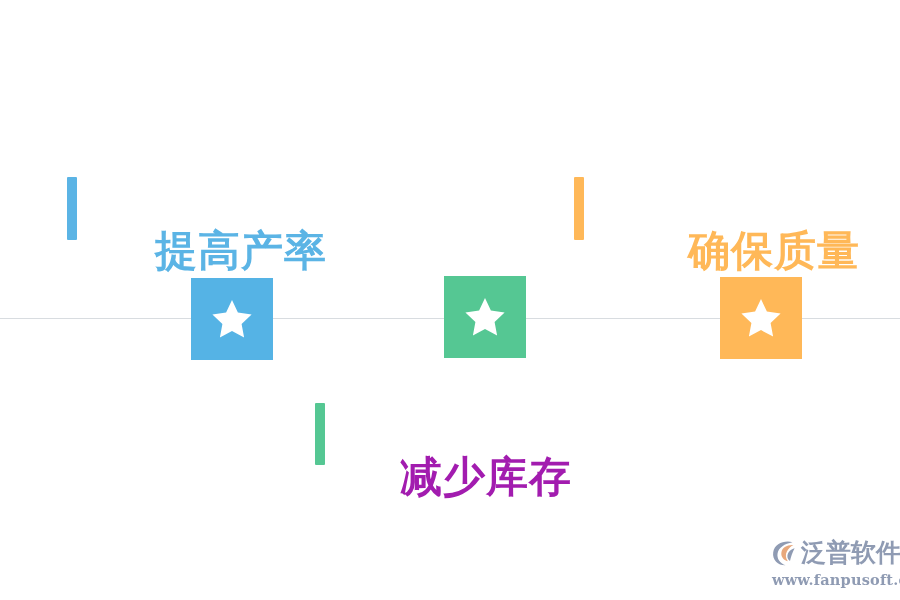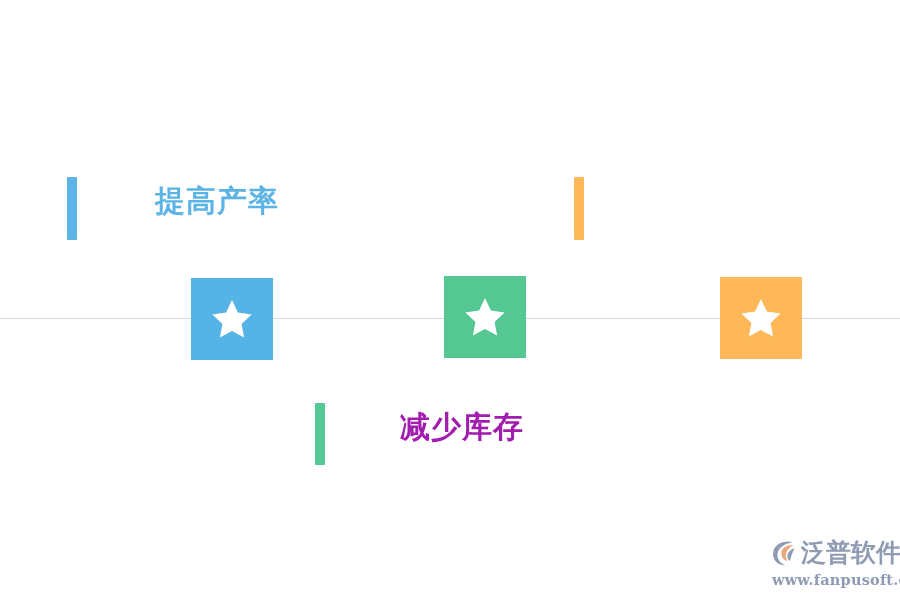--- a/index.html
+++ b/index.html
@@ -38,26 +38,27 @@
     width: 10px;
     border-radius: 1px;
   }
   .accent-bar.blue   { background: #5bb4e5; }
   .accent-bar.green  { background: #55c793; }
   .accent-bar.orange { background: #ffb858; }
 
   
   .heading {
     position: absolute;
-    font-size: 30px;
+    font-size: 42px;
     font-weight: bold;
     letter-spacing: 1px;
     line-height: 1;
     white-space: nowrap;
     font-family: "DejaVu Sans", "Liberation Sans", sans-serif;
+    margin-top: 44px;
   }
   .heading.blue   { color: #5bb4e5; }
   .heading.green  { color: #a21caf; }
   .heading.orange { color: #ffb858; }
 
   
   .tile {
     position: absolute;
     width: 82px;
     height: 82px;
@@ -114,20 +115,21 @@
 <body>
 
 <div id="canvas">
 
   <div class="divider"></div>
 
   <div class="accent-bar blue" style="left:67px; top:177px; height:63px;"></div>
   <div class="heading blue" style="left:155px; top:186px;">提高产率</div>
 
   <div class="accent-bar orange" style="left:574px; top:177px; height:63px;"></div>
+  <div class="heading orange" style="left:688px; top:186px;">确保质量</div>
 
   <div class="tile blue" style="left:191px; top:278px;">
     <span>
       <svg width="40" height="38" viewBox="0 0 40 38" aria-hidden="true">
         <polygon fill="#ffffff" points="20,0 25.9,12.6 39.6,14.5 29.6,24.0 32.1,37.6 20,31.1 7.9,37.6 10.4,24.0 0.4,14.5 14.1,12.6"></polygon>
       </svg>
     </span>
   </div>
 
   <div class="tile green" style="left:444px; top:276px;">

